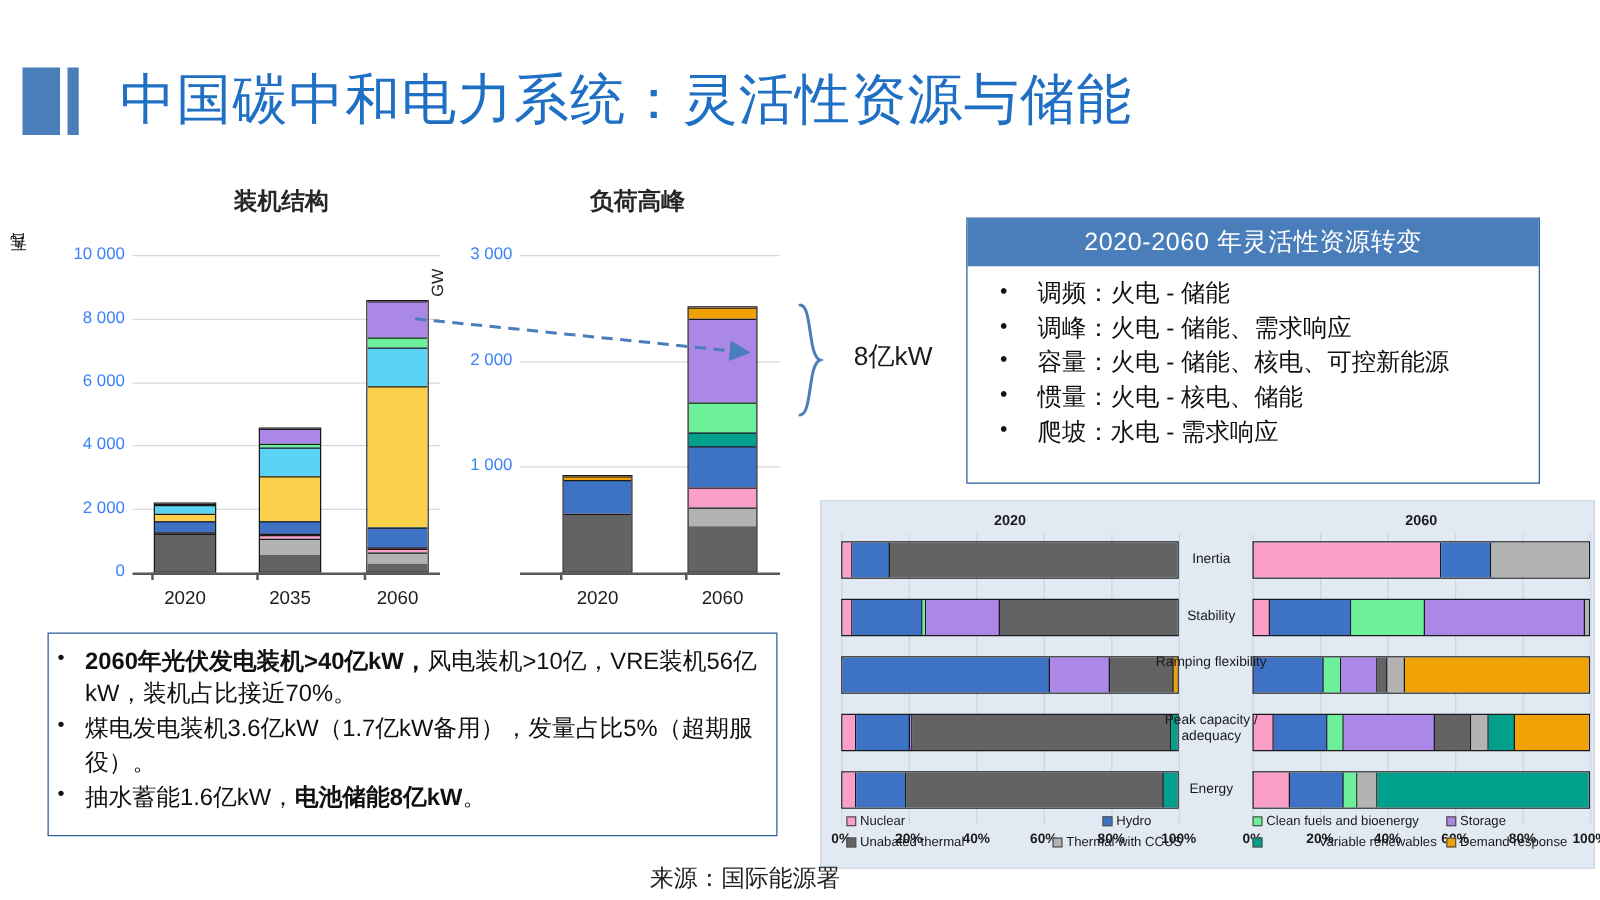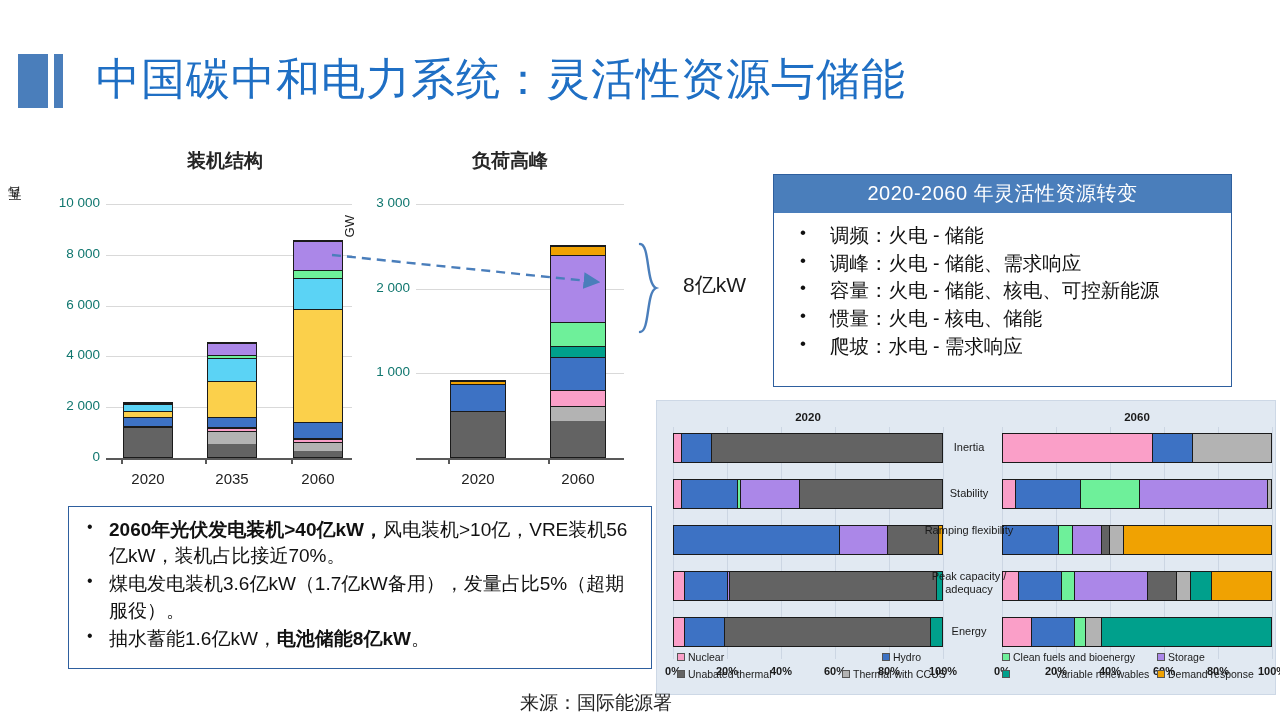--- a/index.html
+++ b/index.html
@@ -17,42 +17,42 @@
   .slide-title {
     position: absolute; left: 96px; top: 50px;
     font-size: 44px; color: #1f6fc4; letter-spacing: 1px;
     font-family: "DejaVu Sans", "Liberation Sans", sans-serif;
     white-space: nowrap;
   }
 
   
   .chart-title { position: absolute; font-size: 19px; font-weight: bold; color: #262626; text-align: center; white-space: nowrap; }
   .axis-unit-rot { position: absolute; font-size: 13px; color: #222; writing-mode: vertical-rl; transform: rotate(180deg); white-space: nowrap; }
-  .ytick { position: absolute; font-size: 13.5px; color: #0f766e; text-align: right; white-space: nowrap; }
+  .ytick { position: absolute; font-size: 13.5px; color: #3b82f6; text-align: right; white-space: nowrap; }
   .gridline { position: absolute; height: 1px; background: #d9d9d9; }
   .axisline { position: absolute; height: 1.5px; background: #595959; }
   .xtick-mark { position: absolute; width: 1.5px; height: 6px; background: #595959; }
   .xtick-label { position: absolute; font-size: 15px; color: #222; text-align: center; white-space: nowrap; }
   .bar { position: absolute; border: 1px solid #1a1a1a; overflow: hidden; display: flex; flex-direction: column-reverse; }
   .seg { width: 100%; border-top: 1px solid #1a1a1a; }
   .seg:first-child { border-top: none; }
 
   
   .dashed-arrow { position: absolute; }
   .brace-note { position: absolute; font-size: 21px; color: #1a1a1a; white-space: nowrap; }
 
   
   .info-box { position: absolute; border: 1px solid #2e5f9e; background: #ffffff; }
   .info-head { background: #4a7ebb; color: #ffffff; font-size: 20px; text-align: center; padding: 5px 0 6px; letter-spacing: .5px; }
   .info-list { padding: 9px 10px 10px 22px; }
   .info-list li { list-style: none; position: relative; font-size: 19.5px; color: #111; line-height: 1.42; padding-left: 34px; white-space: nowrap; }
   .info-list li:before { content: "\2022"; position: absolute; left: 4px; top: -1px; font-size: 17px; color: #111; }
 
   
-  .note-box { position: absolute; border: 1px solid #2e5f9e; background: #fff; padding: 10px 10px 12px 12px; margin-left: 30px; }
+  .note-box { position: absolute; border: 1px solid #2e5f9e; background: #fff; padding: 10px 10px 12px 1px; }
   .note-box li { list-style: none; position: relative; padding-left: 28px; font-size: 19px; line-height: 1.38; color: #111; margin-bottom: 2px; }
   .note-box li:before { content: "\2022"; position: absolute; left: 6px; top: -1px; font-size: 16px; }
   .note-box b { font-weight: bold; }
 
   
   .iea-panel { position: absolute; background: #e1e9f2; border: 1px solid #cdd8e6; }
   .iea-col-title { position: absolute; font-size: 11.5px; font-weight: bold; color: #1a1a1a; text-align: center; }
   .iea-vgrid { position: absolute; width: 1px; background: #ccd6e3; }
   .iea-hbar { position: absolute; display: flex; border: 1px solid #1a1a1a; overflow: hidden; }
   .iea-hseg { height: 100%; border-right: 1px solid #1a1a1a; }

